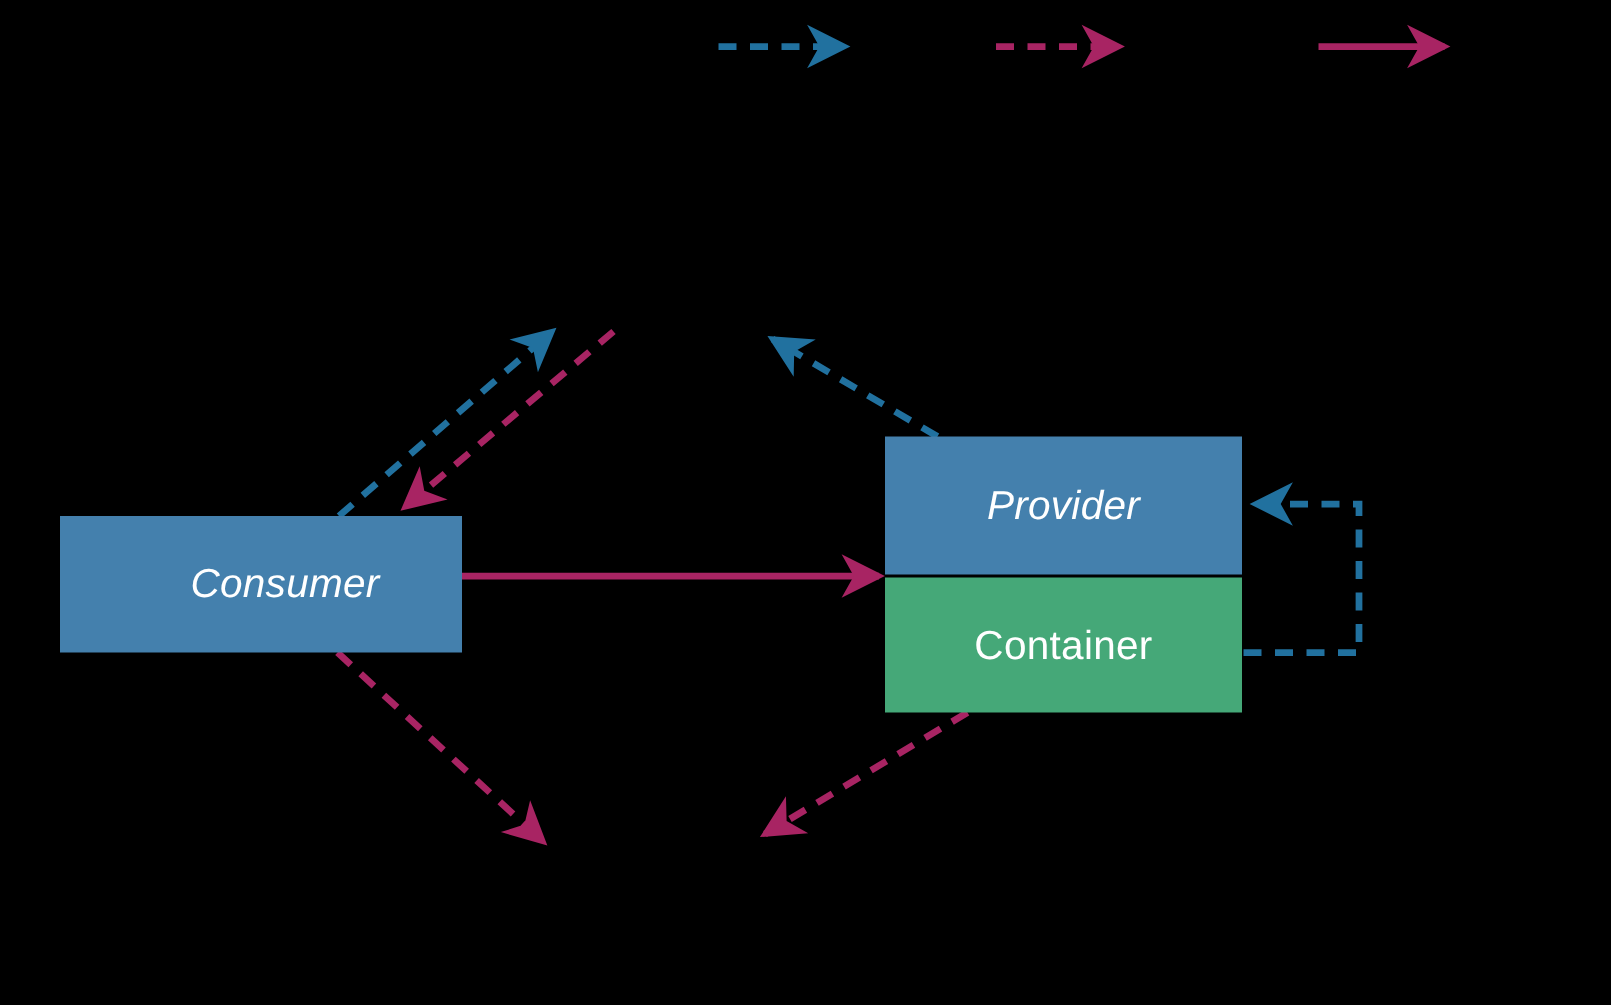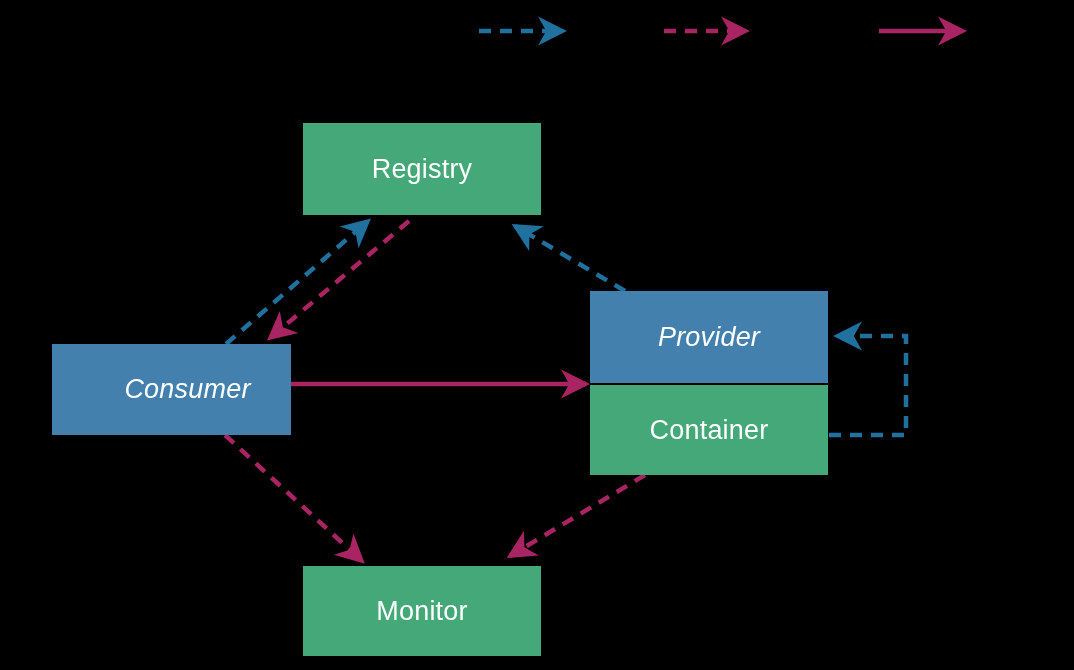--- a/index.html
+++ b/index.html
@@ -80,39 +80,33 @@
 
     <path d="M 291,384 L 586,384" fill="none" stroke="#a82463" stroke-width="4.5" marker-end="url(#ah-crimson)"></path>
 
     <path d="M 225,435 L 362,561" fill="none" stroke="#a82463" stroke-width="4.5" stroke-dasharray="12 9" marker-end="url(#ah-crimson)"></path>
 
     <path d="M 645,475 L 510,556" fill="none" stroke="#a82463" stroke-width="4.5" stroke-dasharray="12 9" marker-end="url(#ah-crimson)"></path>
 
     <path d="M 829,435 L 906,435 L 906,336 L 837,336" fill="none" stroke="#21719f" stroke-width="4.5" stroke-dasharray="12 9" marker-end="url(#ah-blue)"></path>
   </svg>
 
-  <div class="node node-green" style="left:303px; top:123px; width:238px; height:92px;">
-    <span>Registry</span>
-  </div>
 
-  <div class="node node-blue" style="left:52px; top:344px; width:239px; height:91px;padding-left:32px;">
+  <div class="node node-blue" style="left:40px; top:344px; width:268px; height:91px;padding-left:32px;">
     <span>Consumer</span>
   </div>
 
   <div class="node node-blue" style="left:590px; top:291px; width:238px; height:92px;">
     <span>Provider</span>
   </div>
 
   <div class="node node-green" style="left:590px; top:385px; width:238px; height:90px;">
     <span>Container</span>
   </div>
 
-  <div class="node node-green" style="left:303px; top:566px; width:238px; height:90px;">
-    <span>Monitor</span>
-  </div>
 
   <svg id="legend" viewBox="0 0 1074 60" xmlns="http://www.w3.org/2000/svg">
     <path d="M 479,31 L 563,31" fill="none" stroke="#21719f" stroke-width="4.5" stroke-dasharray="12 9" marker-end="url(#ah-blue)"></path>
     <path d="M 664,31 L 746,31" fill="none" stroke="#a82463" stroke-width="4.5" stroke-dasharray="12 9" marker-end="url(#ah-crimson)"></path>
     <path d="M 879,31 L 963,31" fill="none" stroke="#a82463" stroke-width="4.5" marker-end="url(#ah-crimson)"></path>
   </svg>
 
   <span class="legend-label" style="left:589px; top:22px;"></span>
   <span class="legend-label" style="left:772px; top:22px;"></span>
   <span class="legend-label" style="left:989px; top:22px;"></span>

